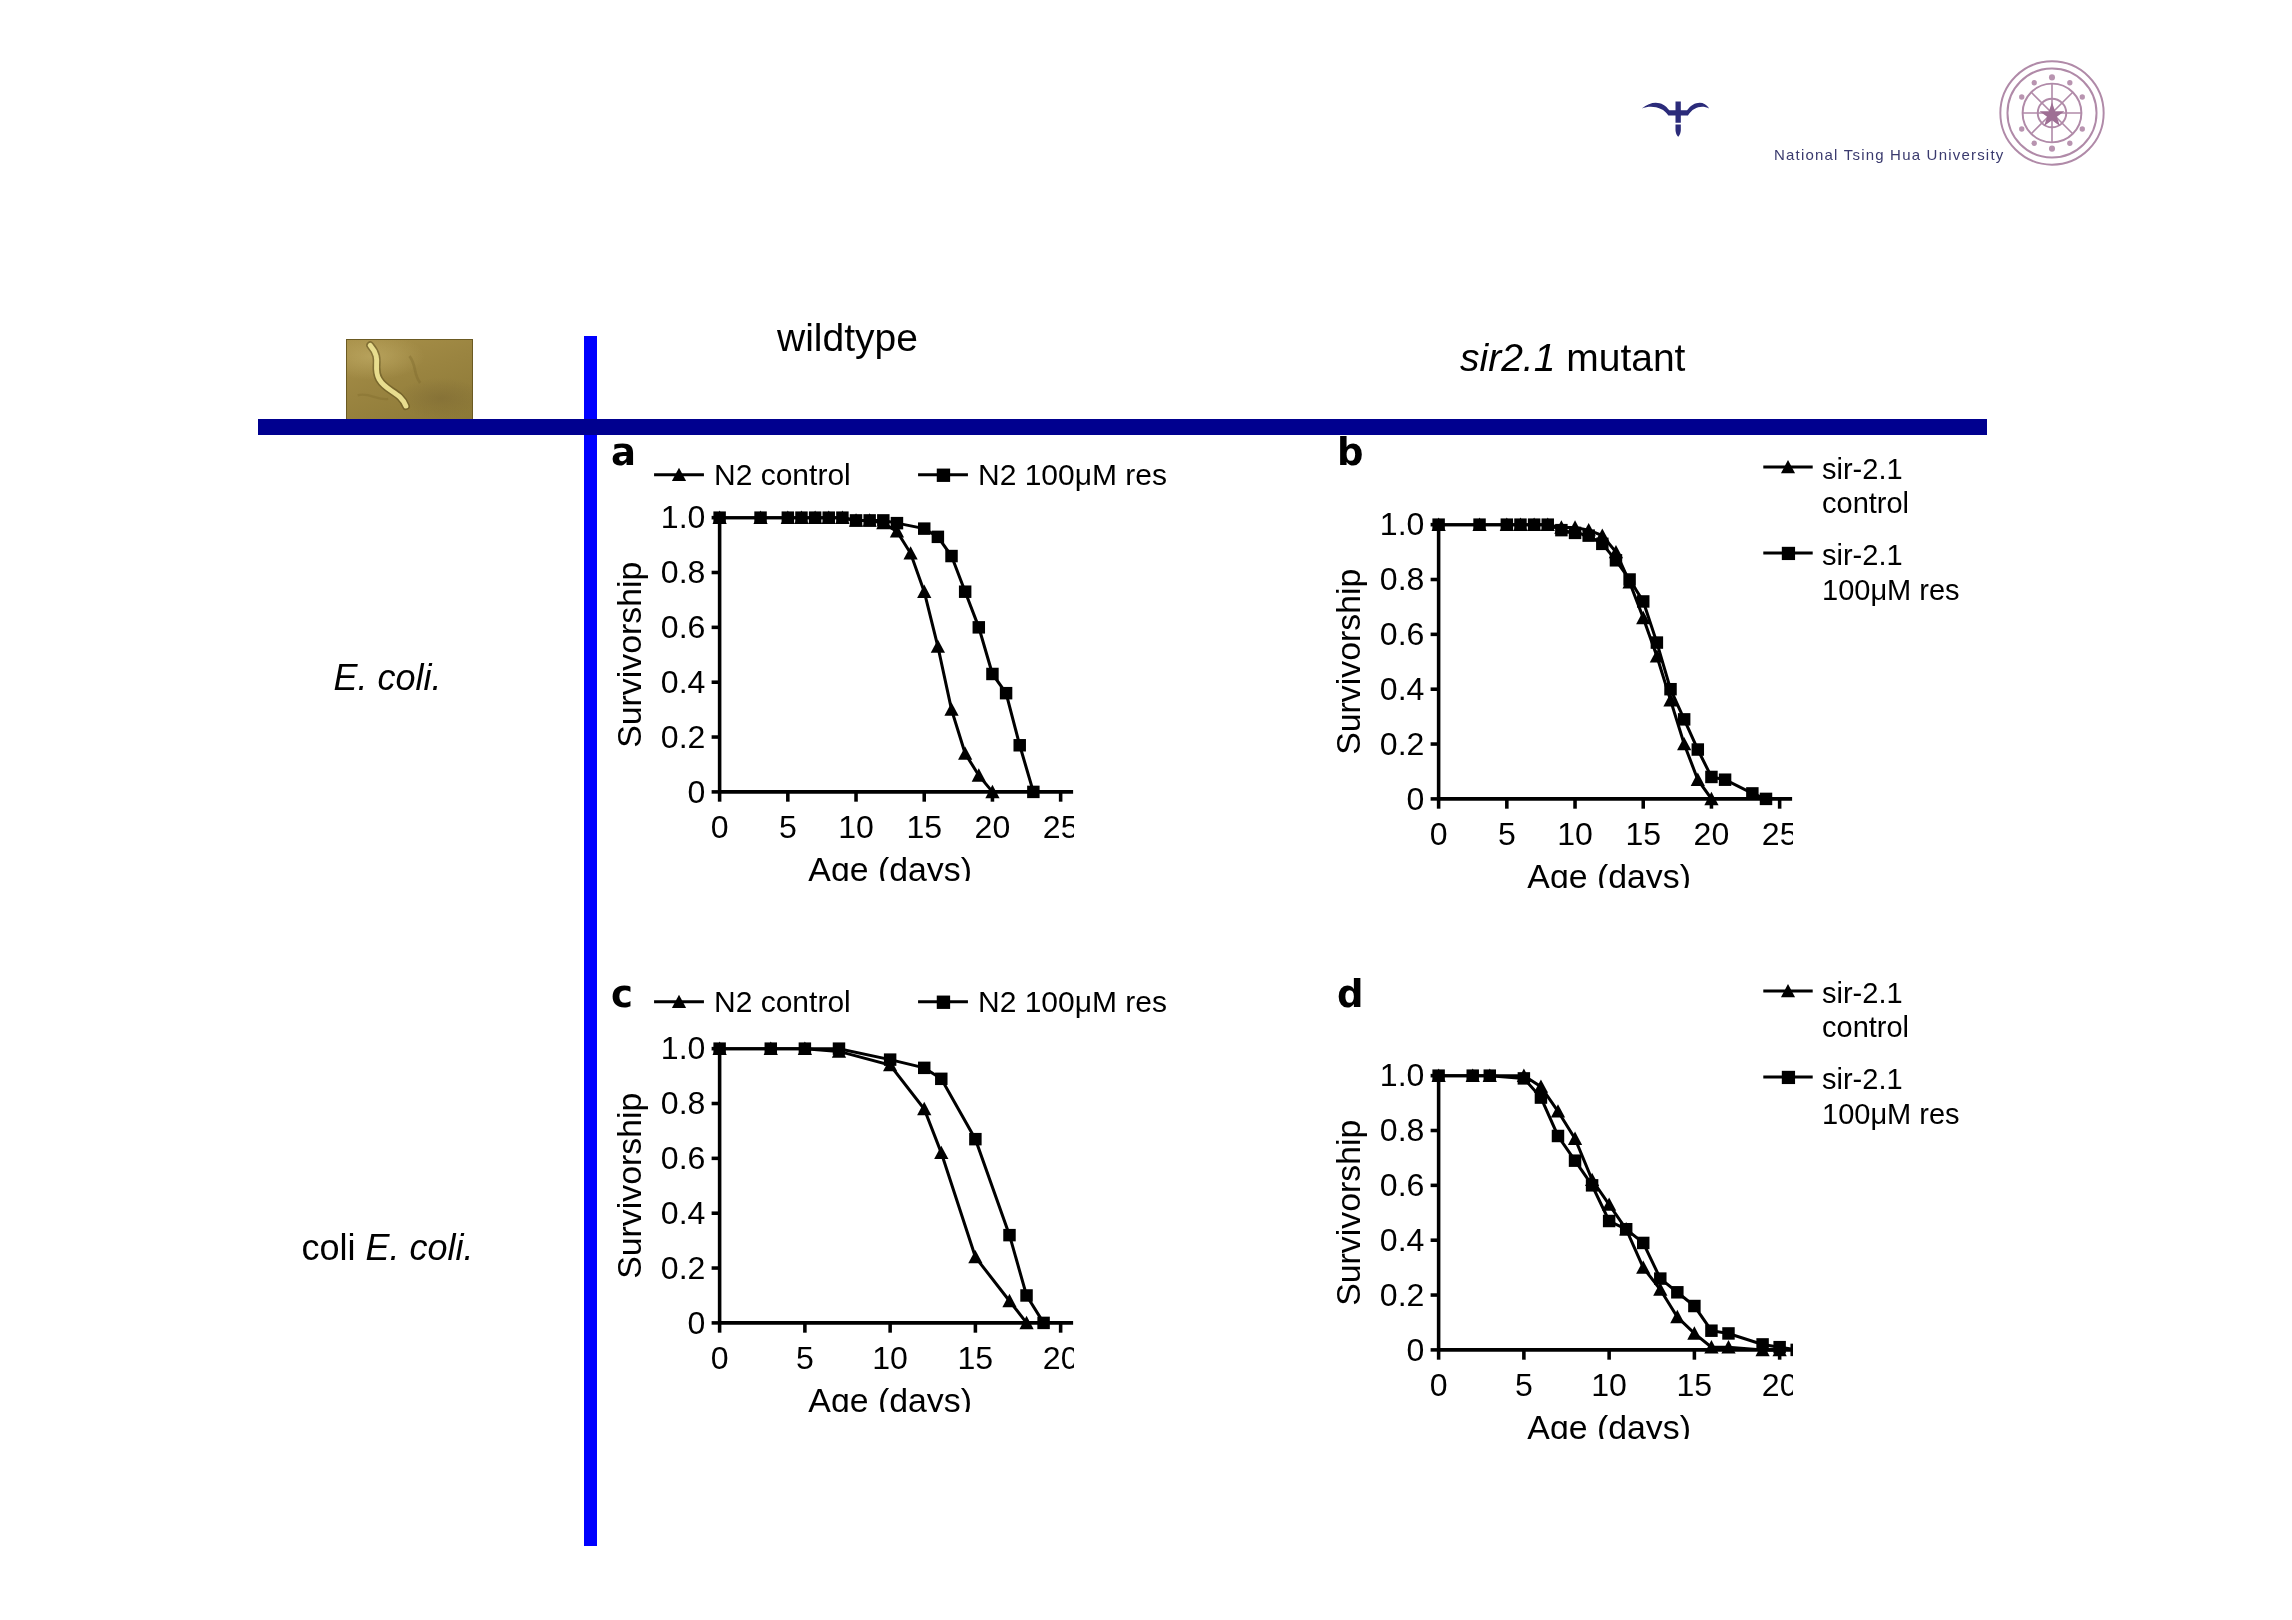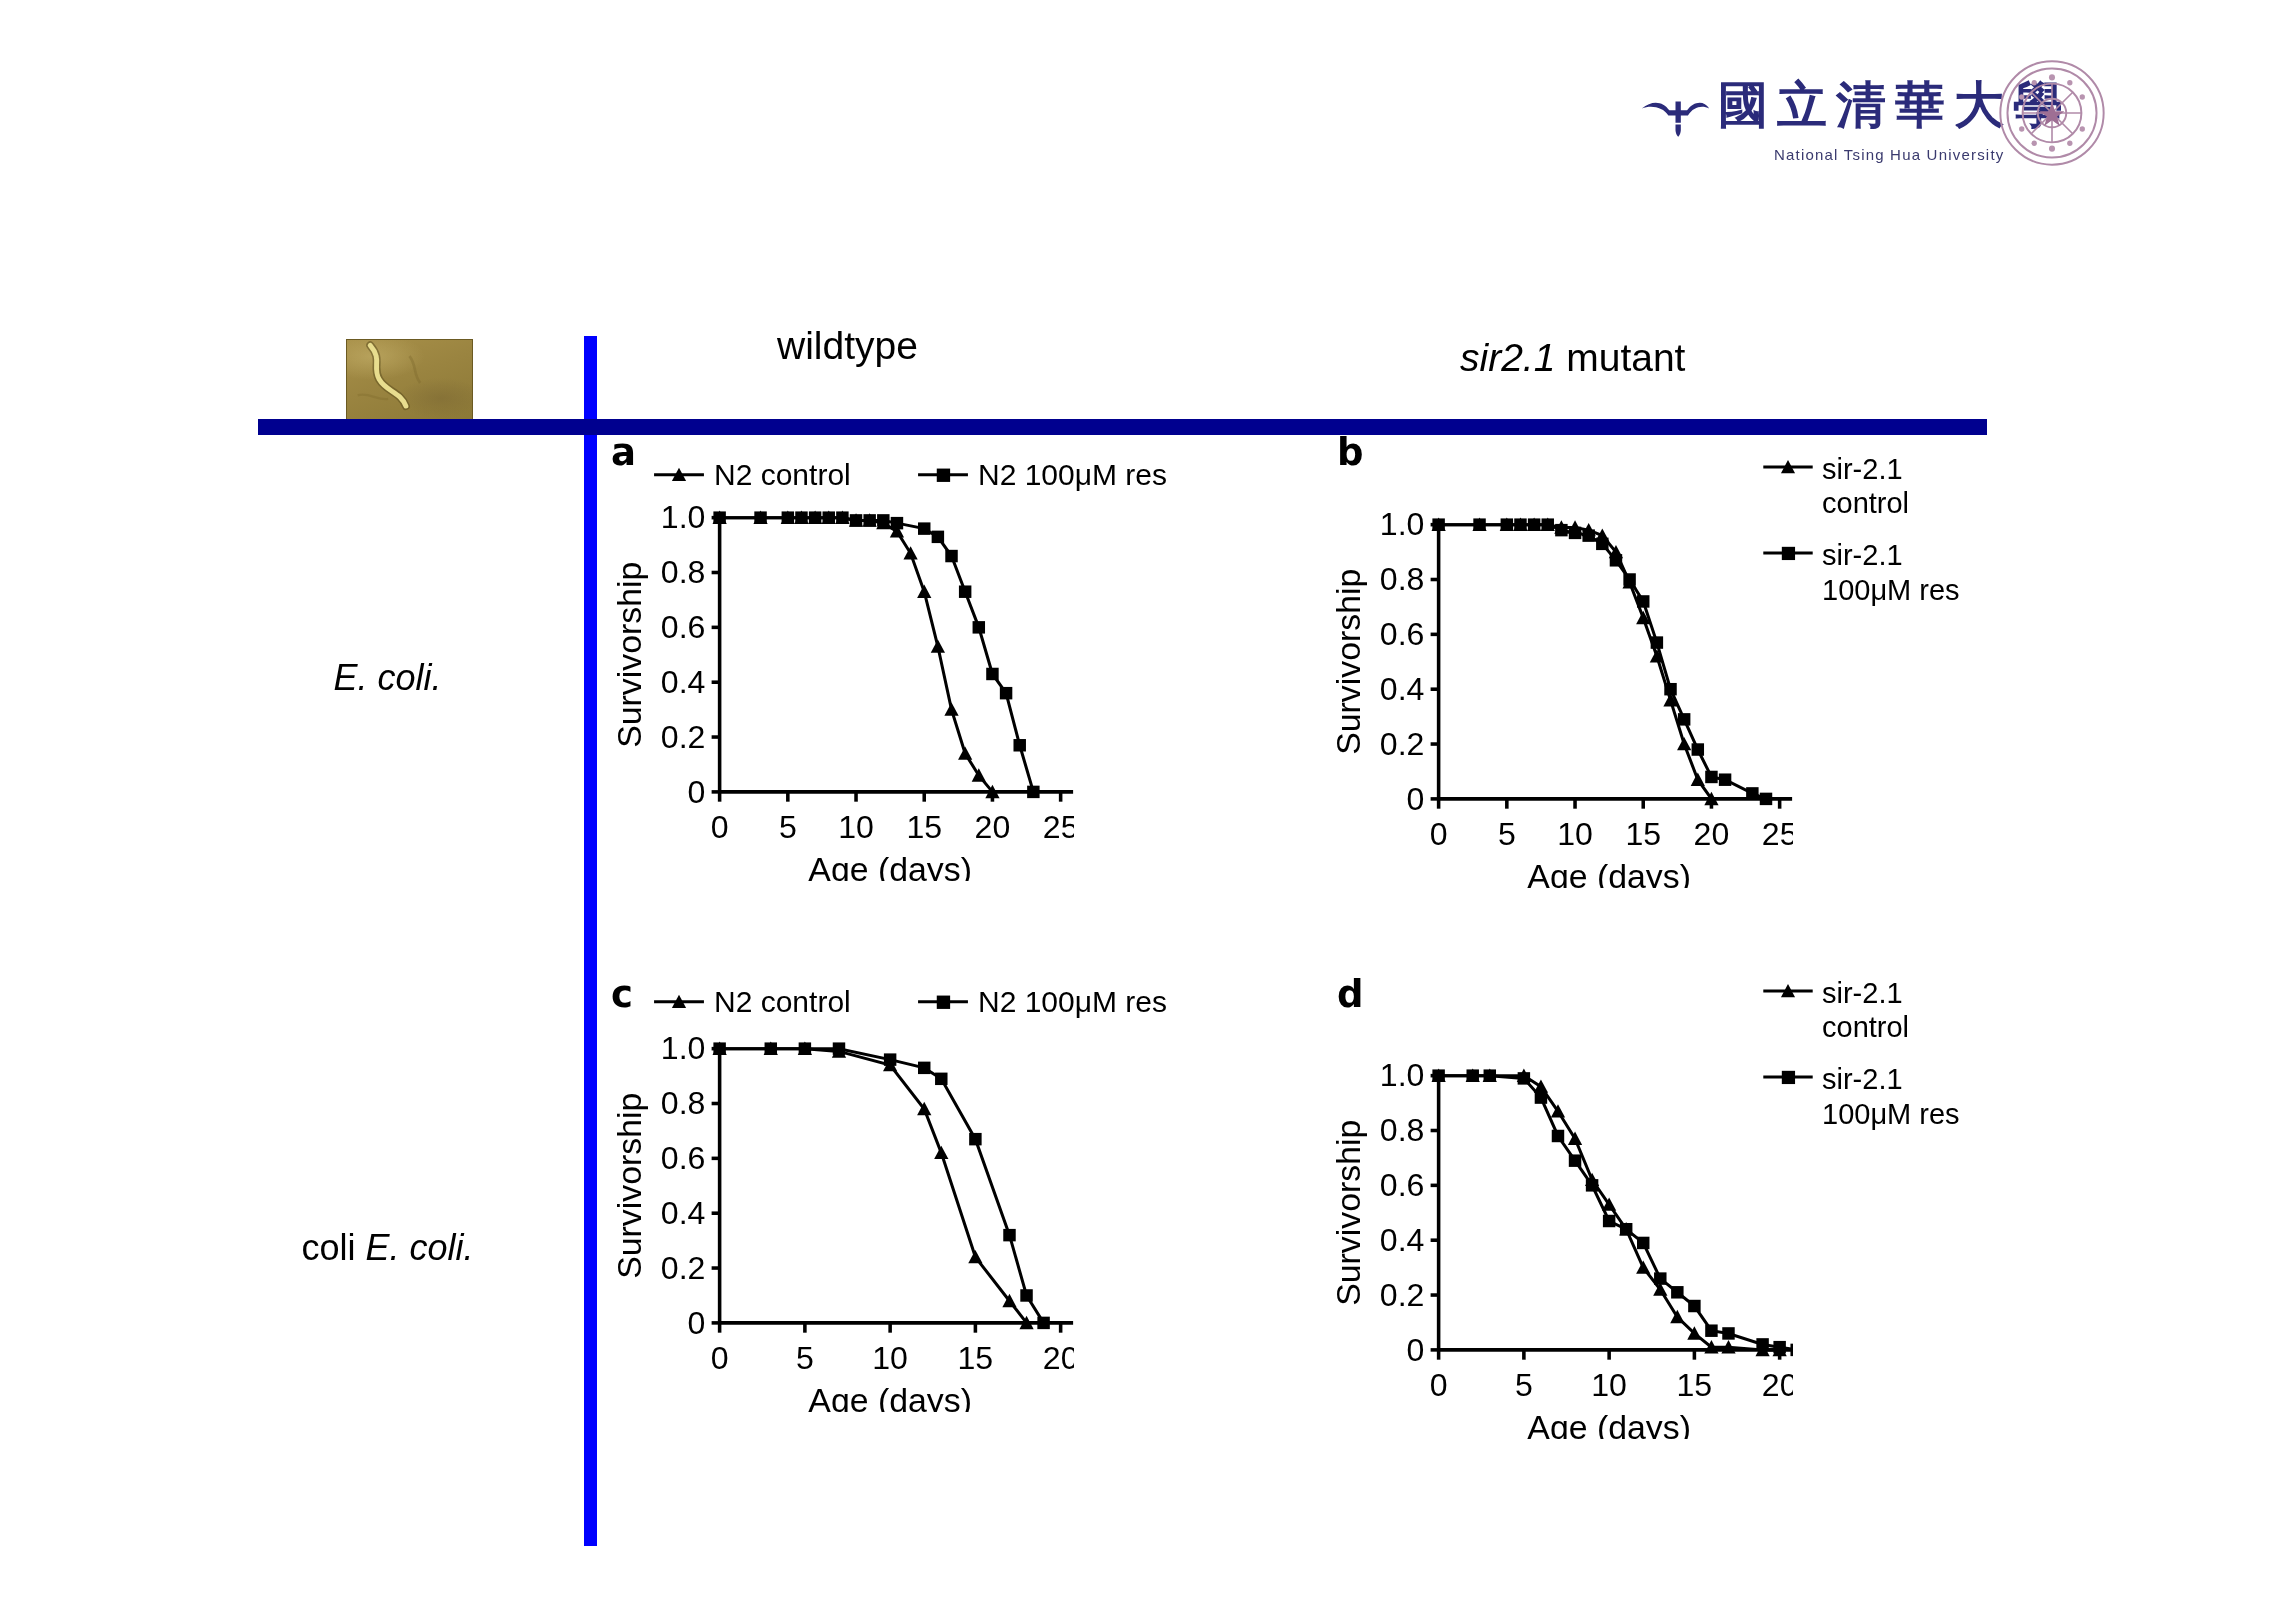--- a/index.html
+++ b/index.html
@@ -37,21 +37,21 @@
   #worm-thumb svg{position:absolute;inset:0;}
 
   
   .row-label{position:absolute;text-align:center;font-size:36px;line-height:1.28;}
   #row-label-1{left:218px;top:655px;width:339px;}
   #row-label-2{left:218px;top:1225px;width:339px;}
   .row-label .ital{font-style:italic;}
 
   
   .col-header{position:absolute;font-size:39px;white-space:nowrap;}
-  #col-header-1{left:777px;top:324px;}
+  #col-header-1{left:777px;top:316px;}
   #col-header-2{left:1460px;top:336px;}
   .col-header .ital{font-style:italic;}
 
   
   .panel{position:absolute;}
   .panel-letter{position:absolute;font-family:"DejaVu Sans",sans-serif;
        font-size:37px;font-weight:700;line-height:1;}
   .legend-row{position:absolute;display:flex;align-items:center;
        font-size:30px;white-space:nowrap;}
   .legend-row .lg-txt{margin-left:10px;}
@@ -71,21 +71,20 @@
 </style>
 </head>
 <body>
 
 <div id="logo-area">
   <svg id="logo-mark" viewBox="0 0 80 46">
     <path d="M2 14 C14 4, 26 6, 33 16 L40 16 L40 6 L46 6 L46 16 L53 16 C60 6, 72 4, 78 14
              C70 10, 60 12, 54 22 L46 22 L46 30 L40 30 L40 22 L32 22 C26 12, 12 10, 2 14 Z" fill="#2b2b7a"></path>
     <path d="M40 32 L46 32 L46 38 C46 43, 43 46, 43 46 C43 46, 40 43, 40 38 Z" fill="#2b2b7a"></path>
   </svg>
-  <div id="logo-cn">國立清華大學</div>
   <div id="logo-en">National Tsing Hua University</div>
   <svg id="logo-seal" viewBox="0 0 128 128">
     <g fill="none" stroke="#b08aa8" stroke-width="2.2">
       <circle cx="64" cy="64" r="58"></circle>
       <circle cx="64" cy="64" r="50"></circle>
       <circle cx="64" cy="64" r="33"></circle>
       <circle cx="64" cy="64" r="16"></circle>
     </g>
     <g stroke="#b08aa8" stroke-width="1.8">
       <line x1="64" y1="31" x2="64" y2="97"></line>

